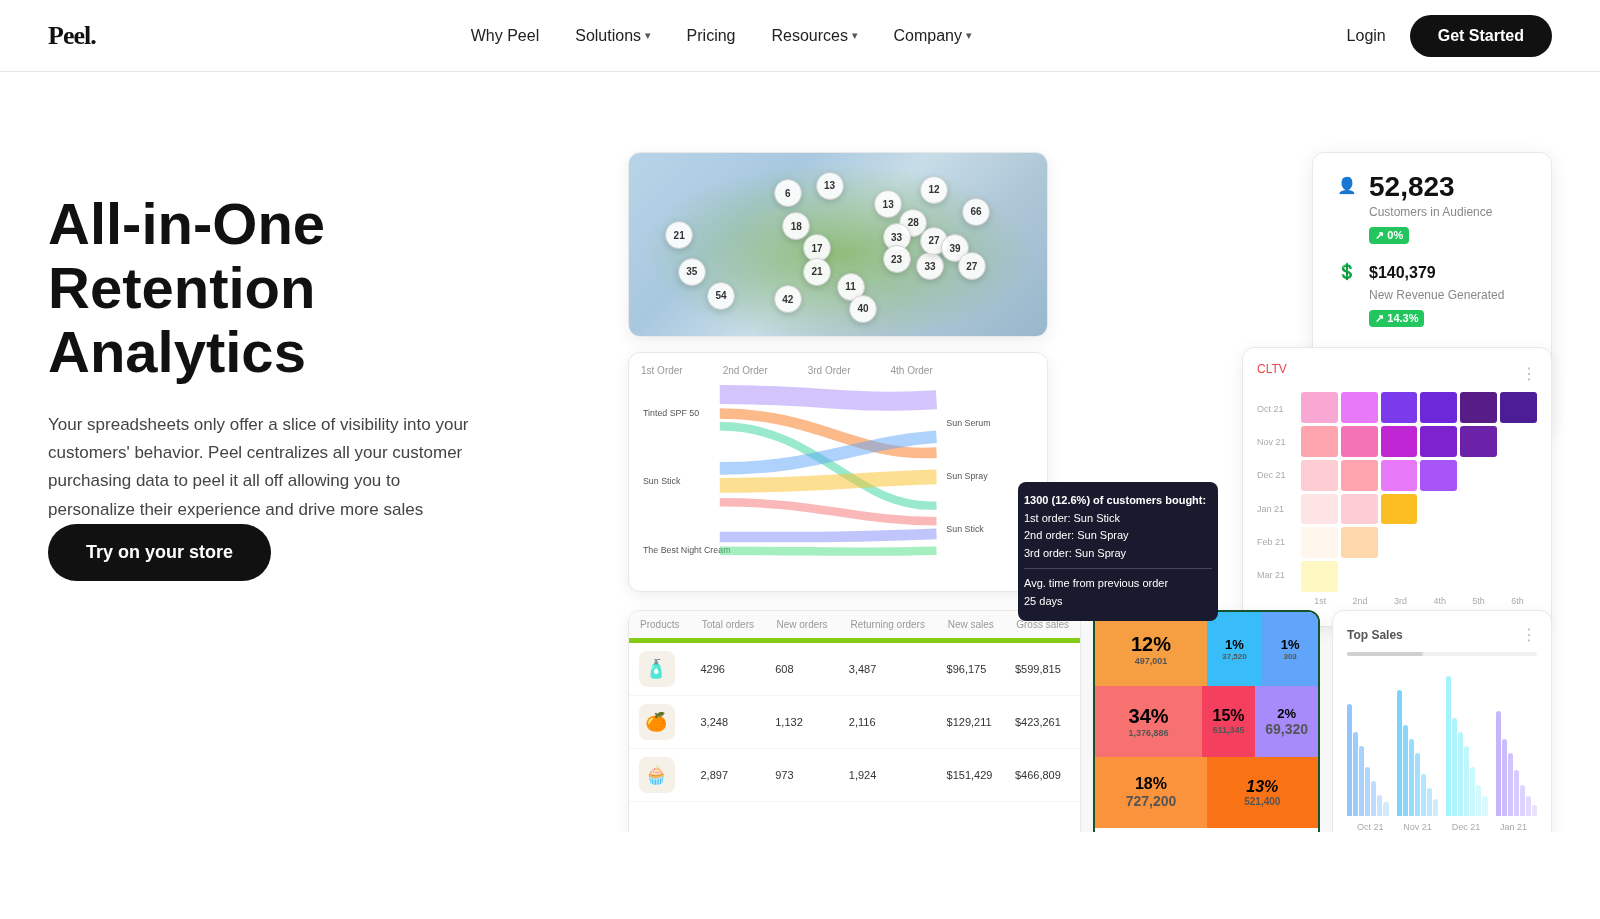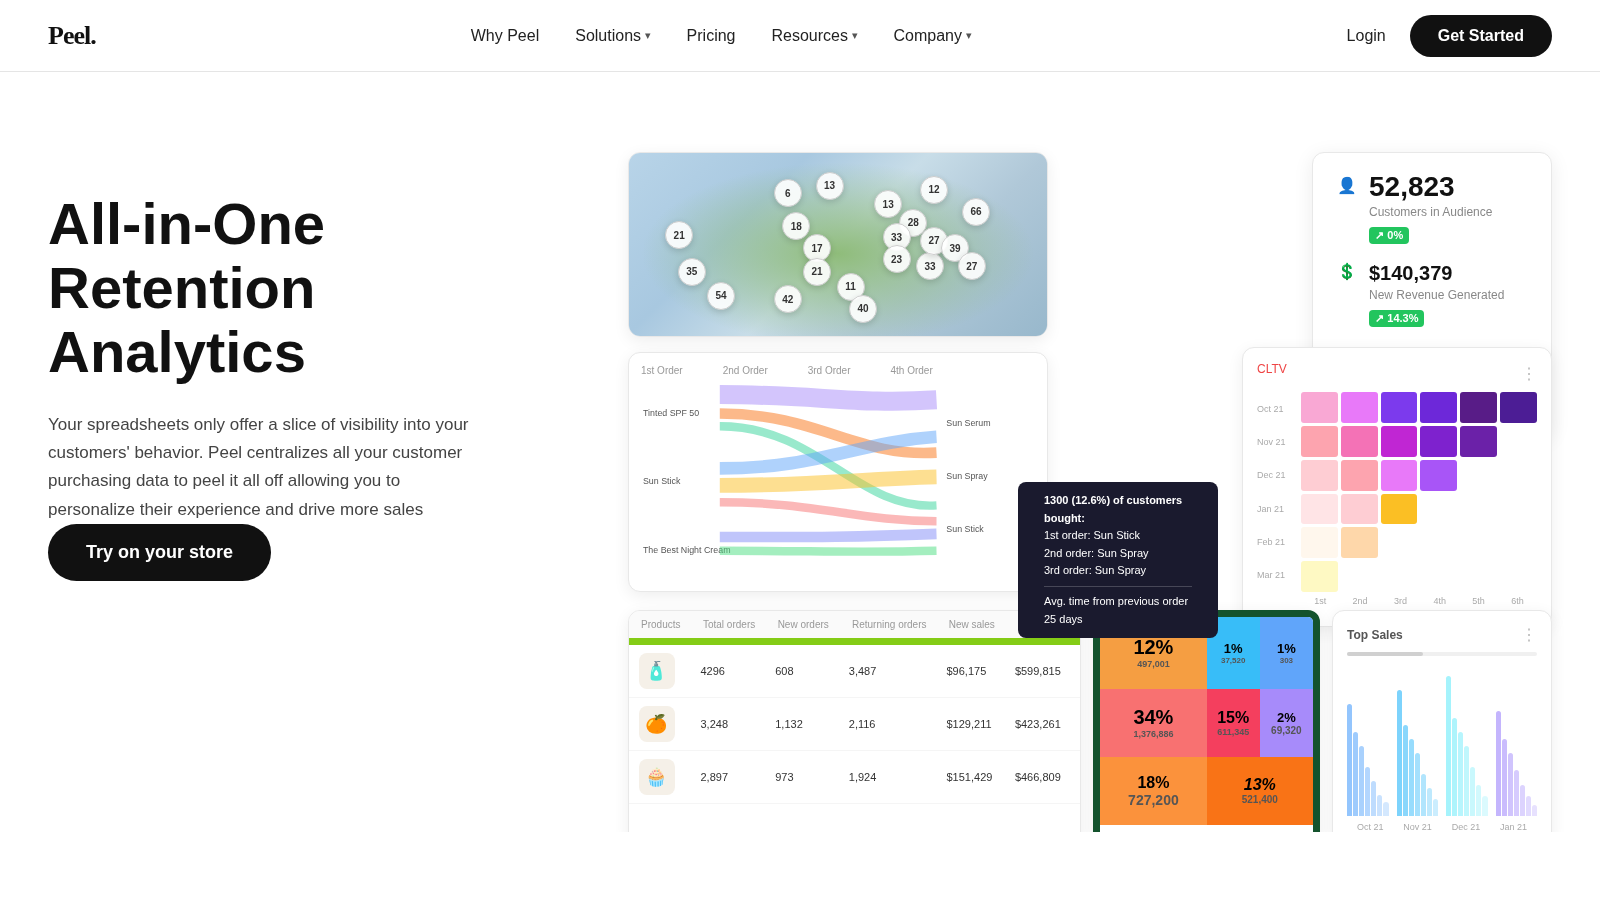--- a/index.html
+++ b/index.html
@@ -94,43 +94,43 @@
       border: 1px solid #e8e8e8; border-radius: 12px; overflow: hidden;
       box-shadow: 0 4px 16px rgba(0,0,0,0.07); padding: 12px;
     }
     .sankey-header { display: flex; gap: 40px; margin-bottom: 8px; }
     .sankey-svg { width: 100%; height: 190px; }
 
     
     .tooltip-box {
       position: absolute; right: 60px; top: 250px;
       background: #1a1a2e; color: #fff; border-radius: 8px;
-      padding: 10px 26px; font-size: 11px; line-height: 1.6; z-index: 10;
+      padding: 10px 6px; font-size: 11px; line-height: 1.6; z-index: 10;
       max-width: 200px;
     }
 
     
     .cltv-widget {
       position: absolute; right: 0; top: 200px;
       width: 310px; height: 280px; background: #fff;
       border: 1px solid #e8e8e8; border-radius: 12px; overflow: hidden;
       box-shadow: 0 4px 16px rgba(0,0,0,0.07); padding: 14px;
     }
     .cltv-title { font-size: 12px; color: #ef4444; font-weight: 500; margin-bottom: 8px; }
 
     
     .products-table {
       background: #fff; border: 1px solid #e8e8e8; border-radius: 12px;
       box-shadow: 0 4px 16px rgba(0,0,0,0.07); overflow: hidden;
       width: 460px; font-size: 11px;
     }
     .products-table table { width: 100%; border-collapse: collapse; }
     .products-table th {
-      text-align: right; padding: 8px 10px; font-size: 10px;
-      color: #999; font-weight: 500; border-bottom: 7px solid #84cc16;
+      text-align: center; padding: 8px 10px; font-size: 10px;
+      color: #999; font-weight: 500; border-bottom: 5px solid #84cc16;
       background: #fafafa;
     }
     .products-table td { padding: 8px 10px; border-bottom: 1px solid #f5f5f5; color: #333; }
     .prod-icon { width: 36px; height: 36px; background: #f5f0e8; border-radius: 8px; display: inline-flex; align-items: center; justify-content: center; font-size: 18px; }
   </style>
 </head>
 <body>
 
 <nav>
   <div style="font-size:26px;font-weight:800;color:#111;letter-spacing:-1px;font-family:Georgia,serif;">
@@ -205,21 +205,21 @@
           <span class="stat-icon">👤</span>
           <span class="stat-value">52,823</span>
         </div>
         <div class="stat-label">Customers in Audience</div>
         <span class="stat-badge green">↗ 0%</span>
       </div>
 
       <div class="stat-item">
         <div class="stat-header">
           <span class="stat-icon">💲</span>
-          <span class="stat-value" style="font-size:20px;">$140,379</span>
+          <span class="stat-value" style="font-size:16px;">$140,379</span>
         </div>
         <div class="stat-label">New Revenue Generated</div>
         <span class="stat-badge green">↗ 14.3%</span>
       </div>
 
       <div class="stat-item">
         <div class="stat-header">
           <span class="stat-icon">🔒</span>
           <span class="stat-value">1,653</span>
         </div>
@@ -375,21 +375,21 @@
               <td>2,897</td>
               <td>973</td>
               <td>1,924</td>
               <td>$151,429</td>
               <td>$466,809</td>
             </tr>
           </tbody>
         </table>
       </div>
 
-      <div style="display:grid;grid-template-columns:1fr 1fr;grid-template-rows:auto auto auto auto;background:#fff;border:7px solid #14532d;border-radius:12px;overflow:hidden;box-shadow:0 4px 16px rgba(0,0,0,0.07);width:230px;font-weight:700;">
+      <div style="display:grid;grid-template-columns:1fr 1fr;grid-template-rows:auto auto auto auto;background:#fff;border:2px solid #14532d;border-radius:12px;overflow:hidden;box-shadow:0 4px 16px rgba(0,0,0,0.07);width:230px;font-weight:700;">
         <div style="background:#f59e42;padding:12px;display:flex;flex-direction:column;align-items:center;justify-content:center;">
           <div style="font-size:20px;font-weight:800;">12%</div>
           <div style="font-size:9px;color:#555;">497,001</div>
         </div>
         <div style="display:grid;grid-template-columns:1fr 1fr;">
           <div style="background:#38bdf8;padding:8px;display:flex;flex-direction:column;align-items:center;justify-content:center;">
             <div style="font-size:13px;font-weight:800;">1%</div>
             <div style="font-size:8px;color:#555;">37,520</div>
           </div>
           <div style="background:#60a5fa;padding:8px;display:flex;flex-direction:column;align-items:center;justify-content:center;">
@@ -401,21 +401,21 @@
           <div style="background:#f87171;padding:10px;display:flex;flex-direction:column;align-items:center;justify-content:center;grid-column:1/3;">
             <div style="font-size:20px;font-weight:800;">34%</div>
             <div style="font-size:9px;color:#555;">1,376,886</div>
           </div>
           <div style="background:#f43f5e;padding:10px;display:flex;flex-direction:column;align-items:center;justify-content:center;">
             <div style="font-size:16px;font-weight:800;">15%</div>
             <div style="font-size:9px;color:#555;">611,345</div>
           </div>
           <div style="background:#a78bfa;padding:10px;display:flex;flex-direction:column;align-items:center;justify-content:center;">
             <div style="font-size:13px;font-weight:800;">2%</div>
-            <div style="font-size:10px;color:#555;text-align:center;">69,320</div>
+            <div style="font-size:14px;color:#555;text-align:center;">69,320</div>
           </div>
         </div>
         <div style="background:#fb923c;padding:10px;display:flex;flex-direction:column;align-items:center;justify-content:center;">
           <div style="font-size:16px;font-weight:800;">18%</div>
           <div style="font-size:14px;color:#555;">727,200</div>
         </div>
         <div style="background:#f97316;padding:10px;display:flex;flex-direction:column;align-items:center;justify-content:center;">
           <div style="font-size:16px;font-weight:800;font-style:italic;">13%</div>
           <div style="font-size:10px;color:#555;">521,400</div>
         </div>

